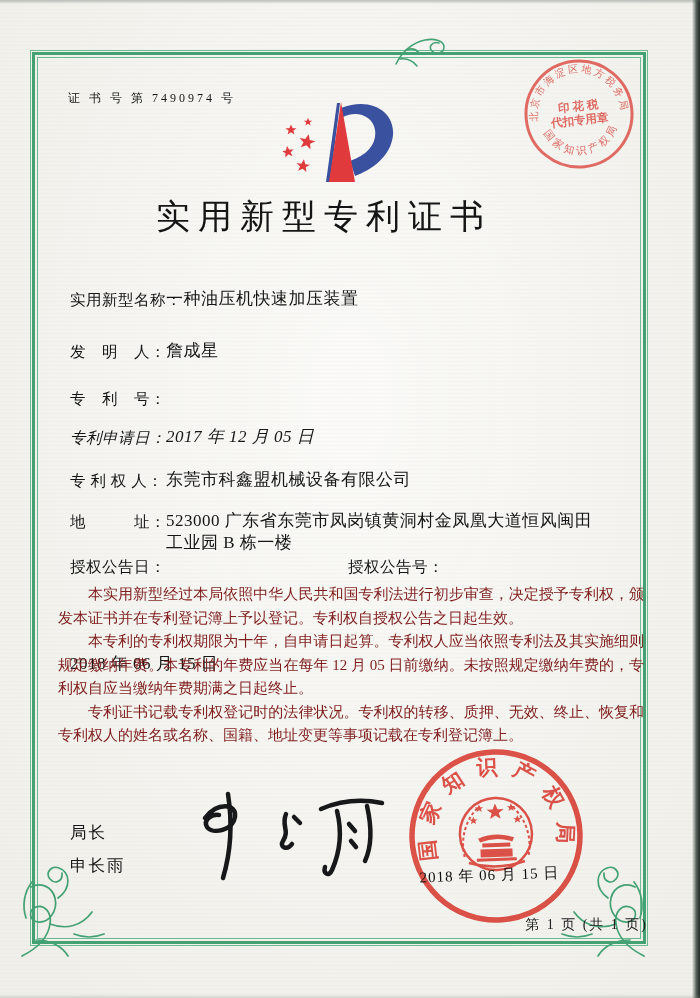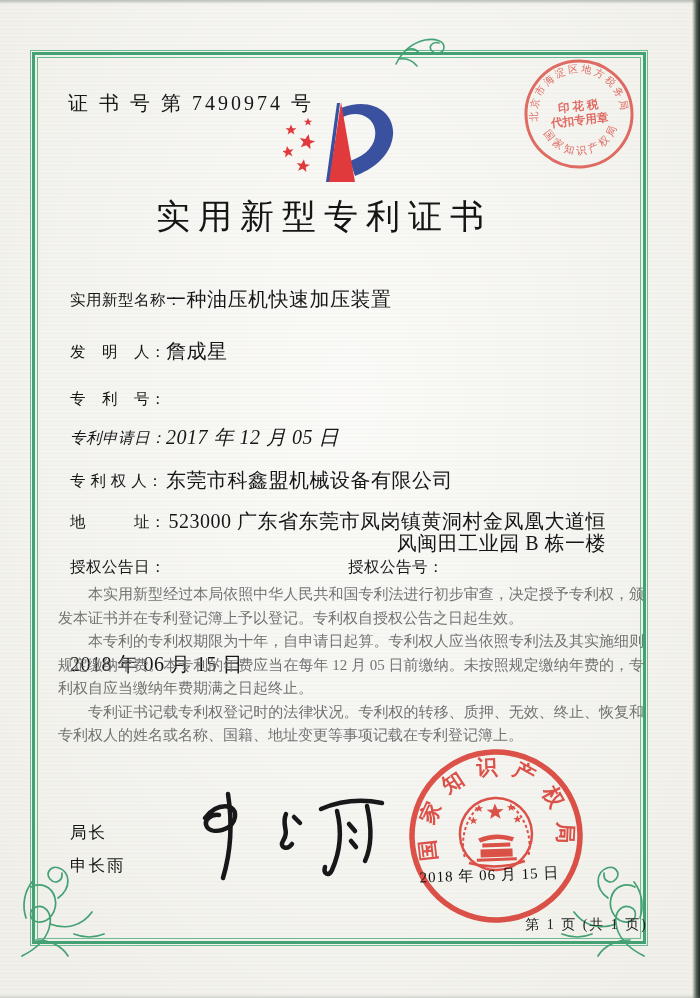--- a/index.html
+++ b/index.html
@@ -22,40 +22,40 @@
     background:linear-gradient(to bottom, rgba(80,92,85,0.35), rgba(0,0,0,0));}
   .edge-bottom{position:absolute;bottom:0;left:0;right:0;height:4px;
     background:linear-gradient(to top, rgba(120,125,118,0.25), rgba(0,0,0,0));}
 
   
   .frame{position:absolute;top:50px;left:30px;right:52px;bottom:52px;
     border:1px solid #6cbb92;}
   .frame::before{content:"";position:absolute;inset:1px;border:3px solid #44a173;}
   .frame::after{content:"";position:absolute;inset:6px;border:1px solid #6cbb92;}
 
-  .cert-no{position:absolute;left:68px;top:90px;font-size:20px;letter-spacing:3px;}
+  .cert-no{position:absolute;left:68px;top:90px;font-size:12px;letter-spacing:3px;}
 
   .logo{position:absolute;left:283px;top:100px;}
 
   .title{position:absolute;left:0;right:52px;top:194px;text-align:center;
     font-size:34px;font-weight:normal;letter-spacing:8px;color:#151515;}
 
   .field-row{position:absolute;left:70px;width:565px;display:flex;align-items:flex-start;}
   .field-label{width:96px;flex:0 0 96px;font-size:15.5px;letter-spacing:0.5px;white-space:pre;padding-top:2px;}
-  .field-value{font-size:20px;letter-spacing:0.5px;line-height:22px;}
+  .field-value{font-size:17px;letter-spacing:0.5px;line-height:22px;}
   .row-name{top:288px;} .row-inventor{top:340px;} .row-patentno{top:387px;gap:26px;}
-  .row-filing{top:426px;font-style:italic;} .row-patentee{top:469px;} .row-address{top:510px;text-align:right;}
+  .row-filing{top:426px;font-style:italic;} .row-patentee{top:469px;} .row-address{top:510px;}
   .row-grant{top:555px;}
   .row-address .field-value{max-width:440px;}
   .grant-pair2{position:absolute;left:278px;top:0;display:flex;gap:28px;}
   .row-grant{position:absolute;}
   .row-grant .inner{position:relative;display:flex;width:100%;flex-direction:column;}
 
   .body-text{position:absolute;left:58px;width:586px;top:583px;
-    font-size:15px;line-height:23.5px;text-align:justify;color:#737373;}
+    font-size:15px;line-height:23.5px;text-align:justify;color:#7f1d1d;}
   .body-text p{margin:0;text-indent:2em;}
 
   .signer{position:absolute;left:70px;top:816px;font-size:16.5px;line-height:33px;letter-spacing:2px;}
   .signature{position:absolute;left:185px;top:786px;}
 
   .seal-main{position:absolute;left:406px;top:746px;transform:rotate(-2deg);
     mix-blend-mode:multiply;opacity:0.92;}
   .seal-date{position:absolute;left:412px;top:866px;width:155px;text-align:center;
     font-size:15px;letter-spacing:1px;color:#111;transform:rotate(-2deg);}
   .seal-tax{position:absolute;left:521px;top:56px;transform:rotate(-6deg);

